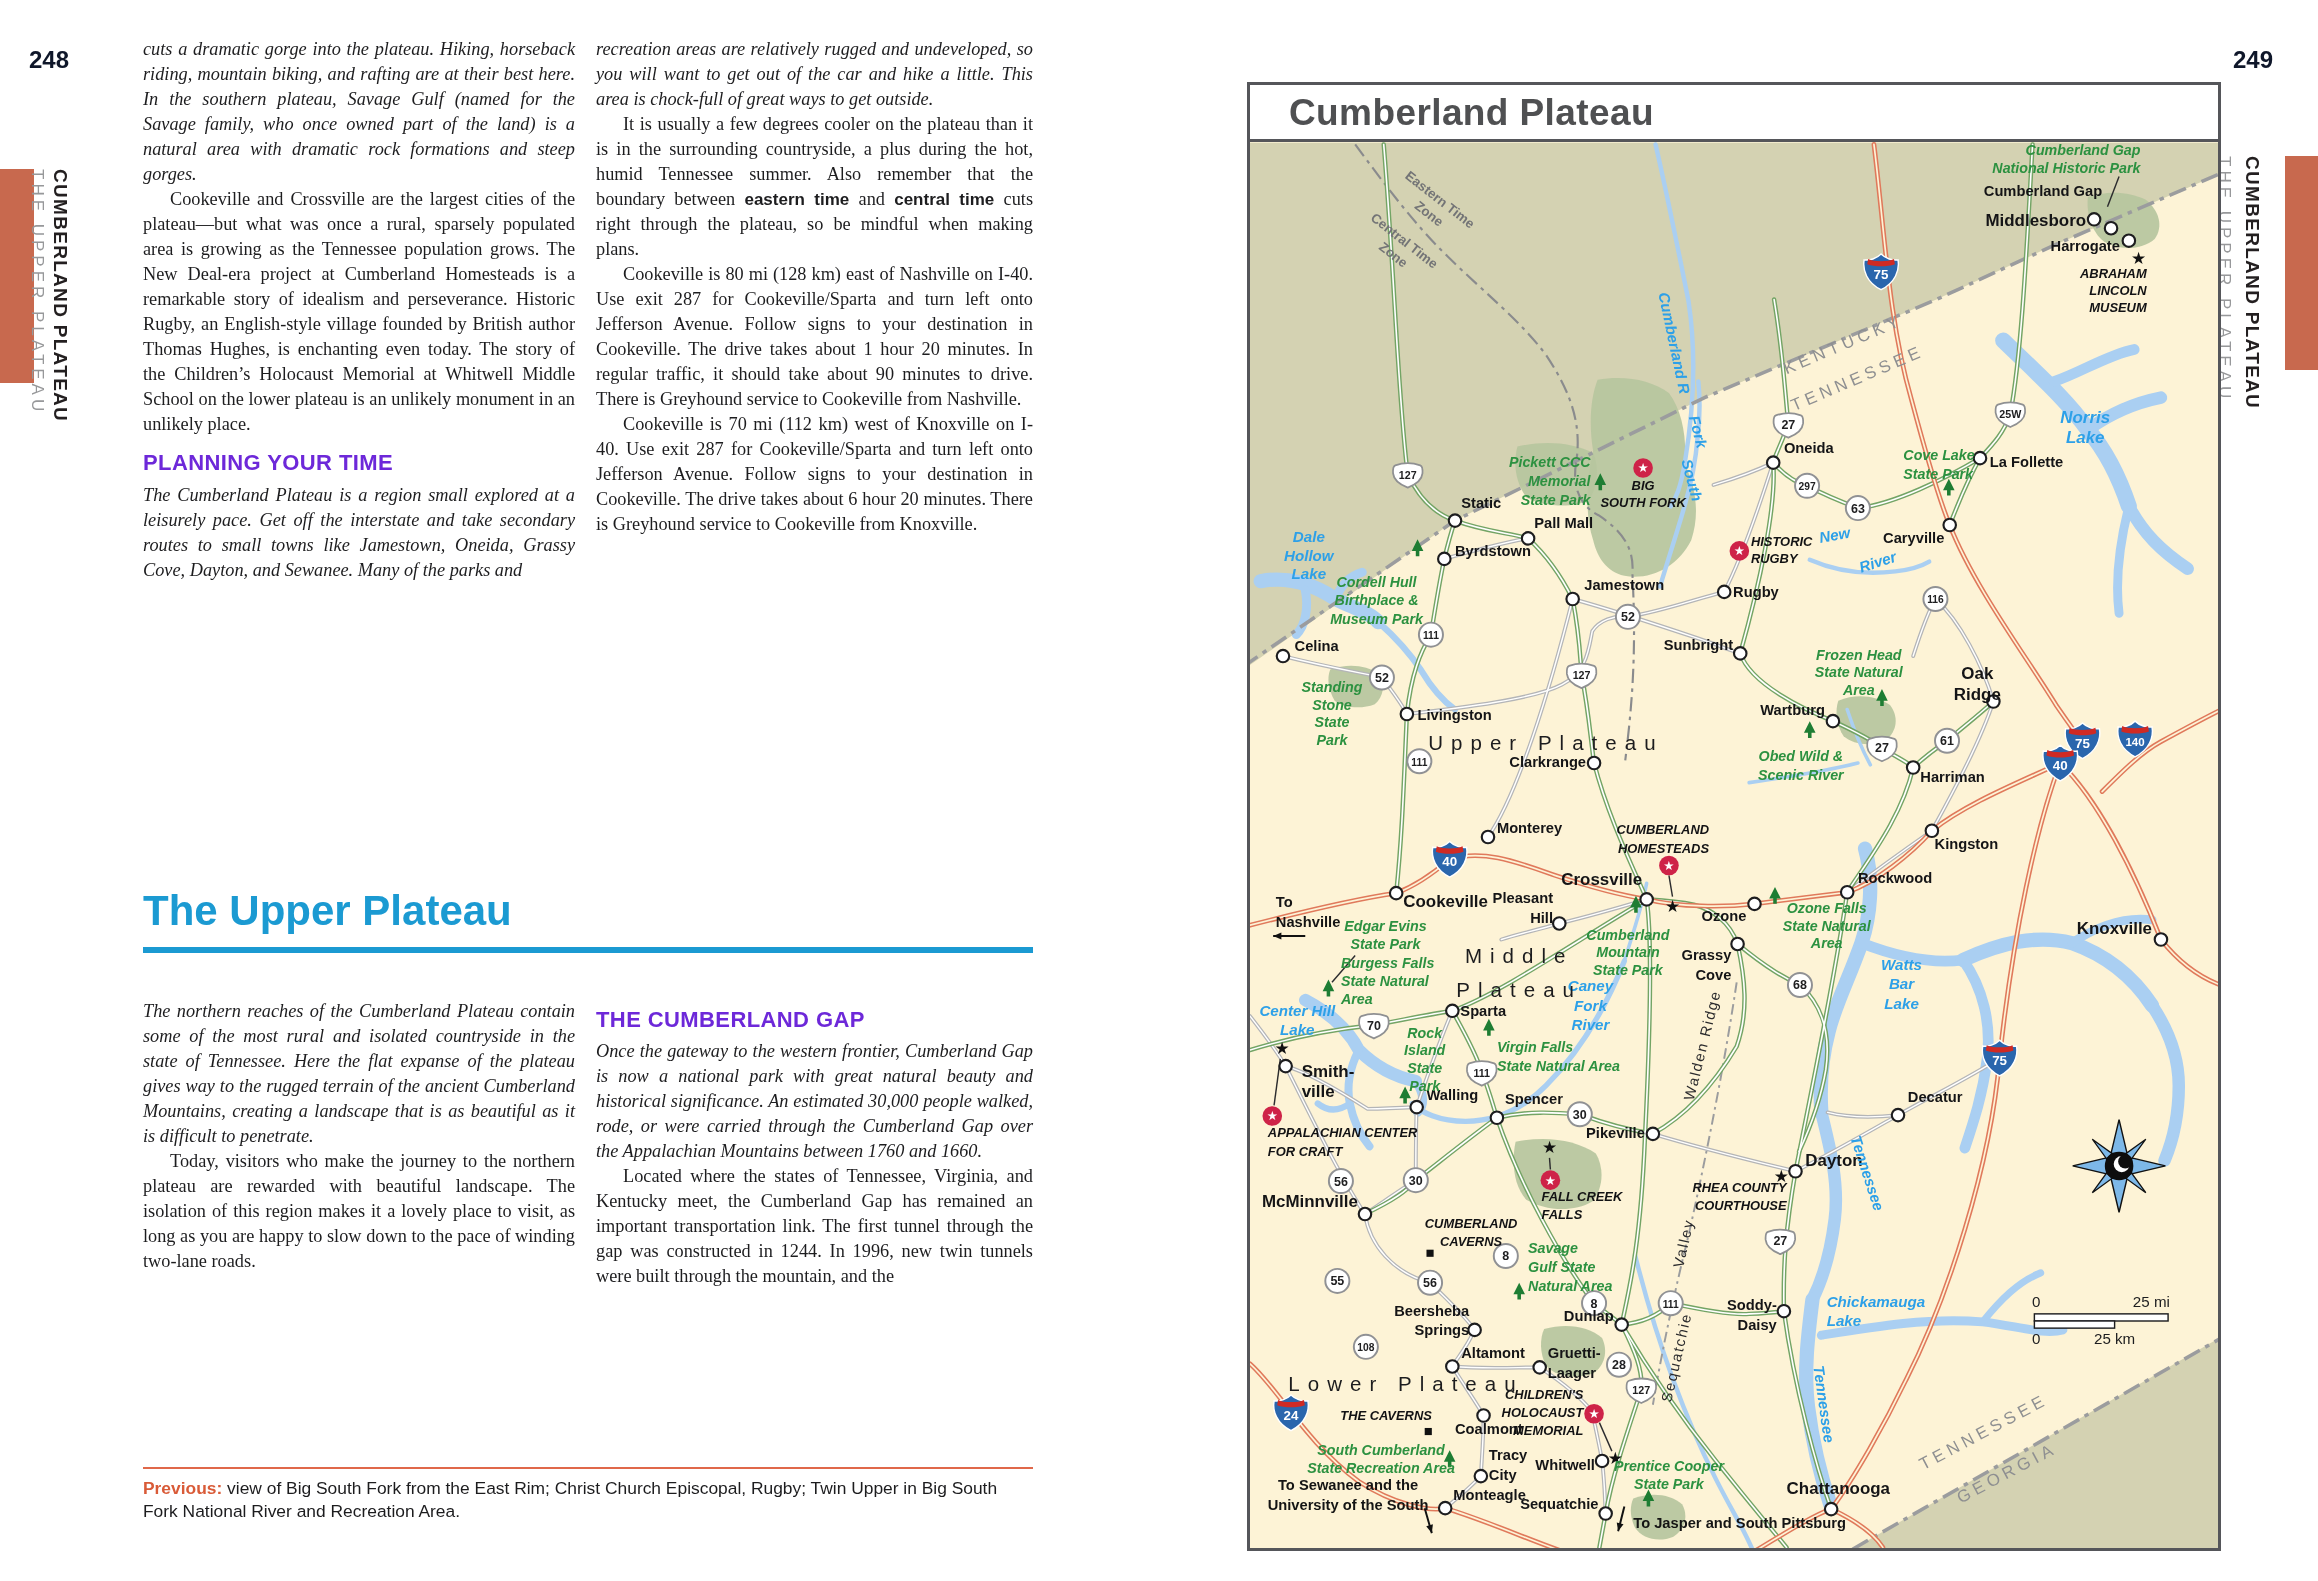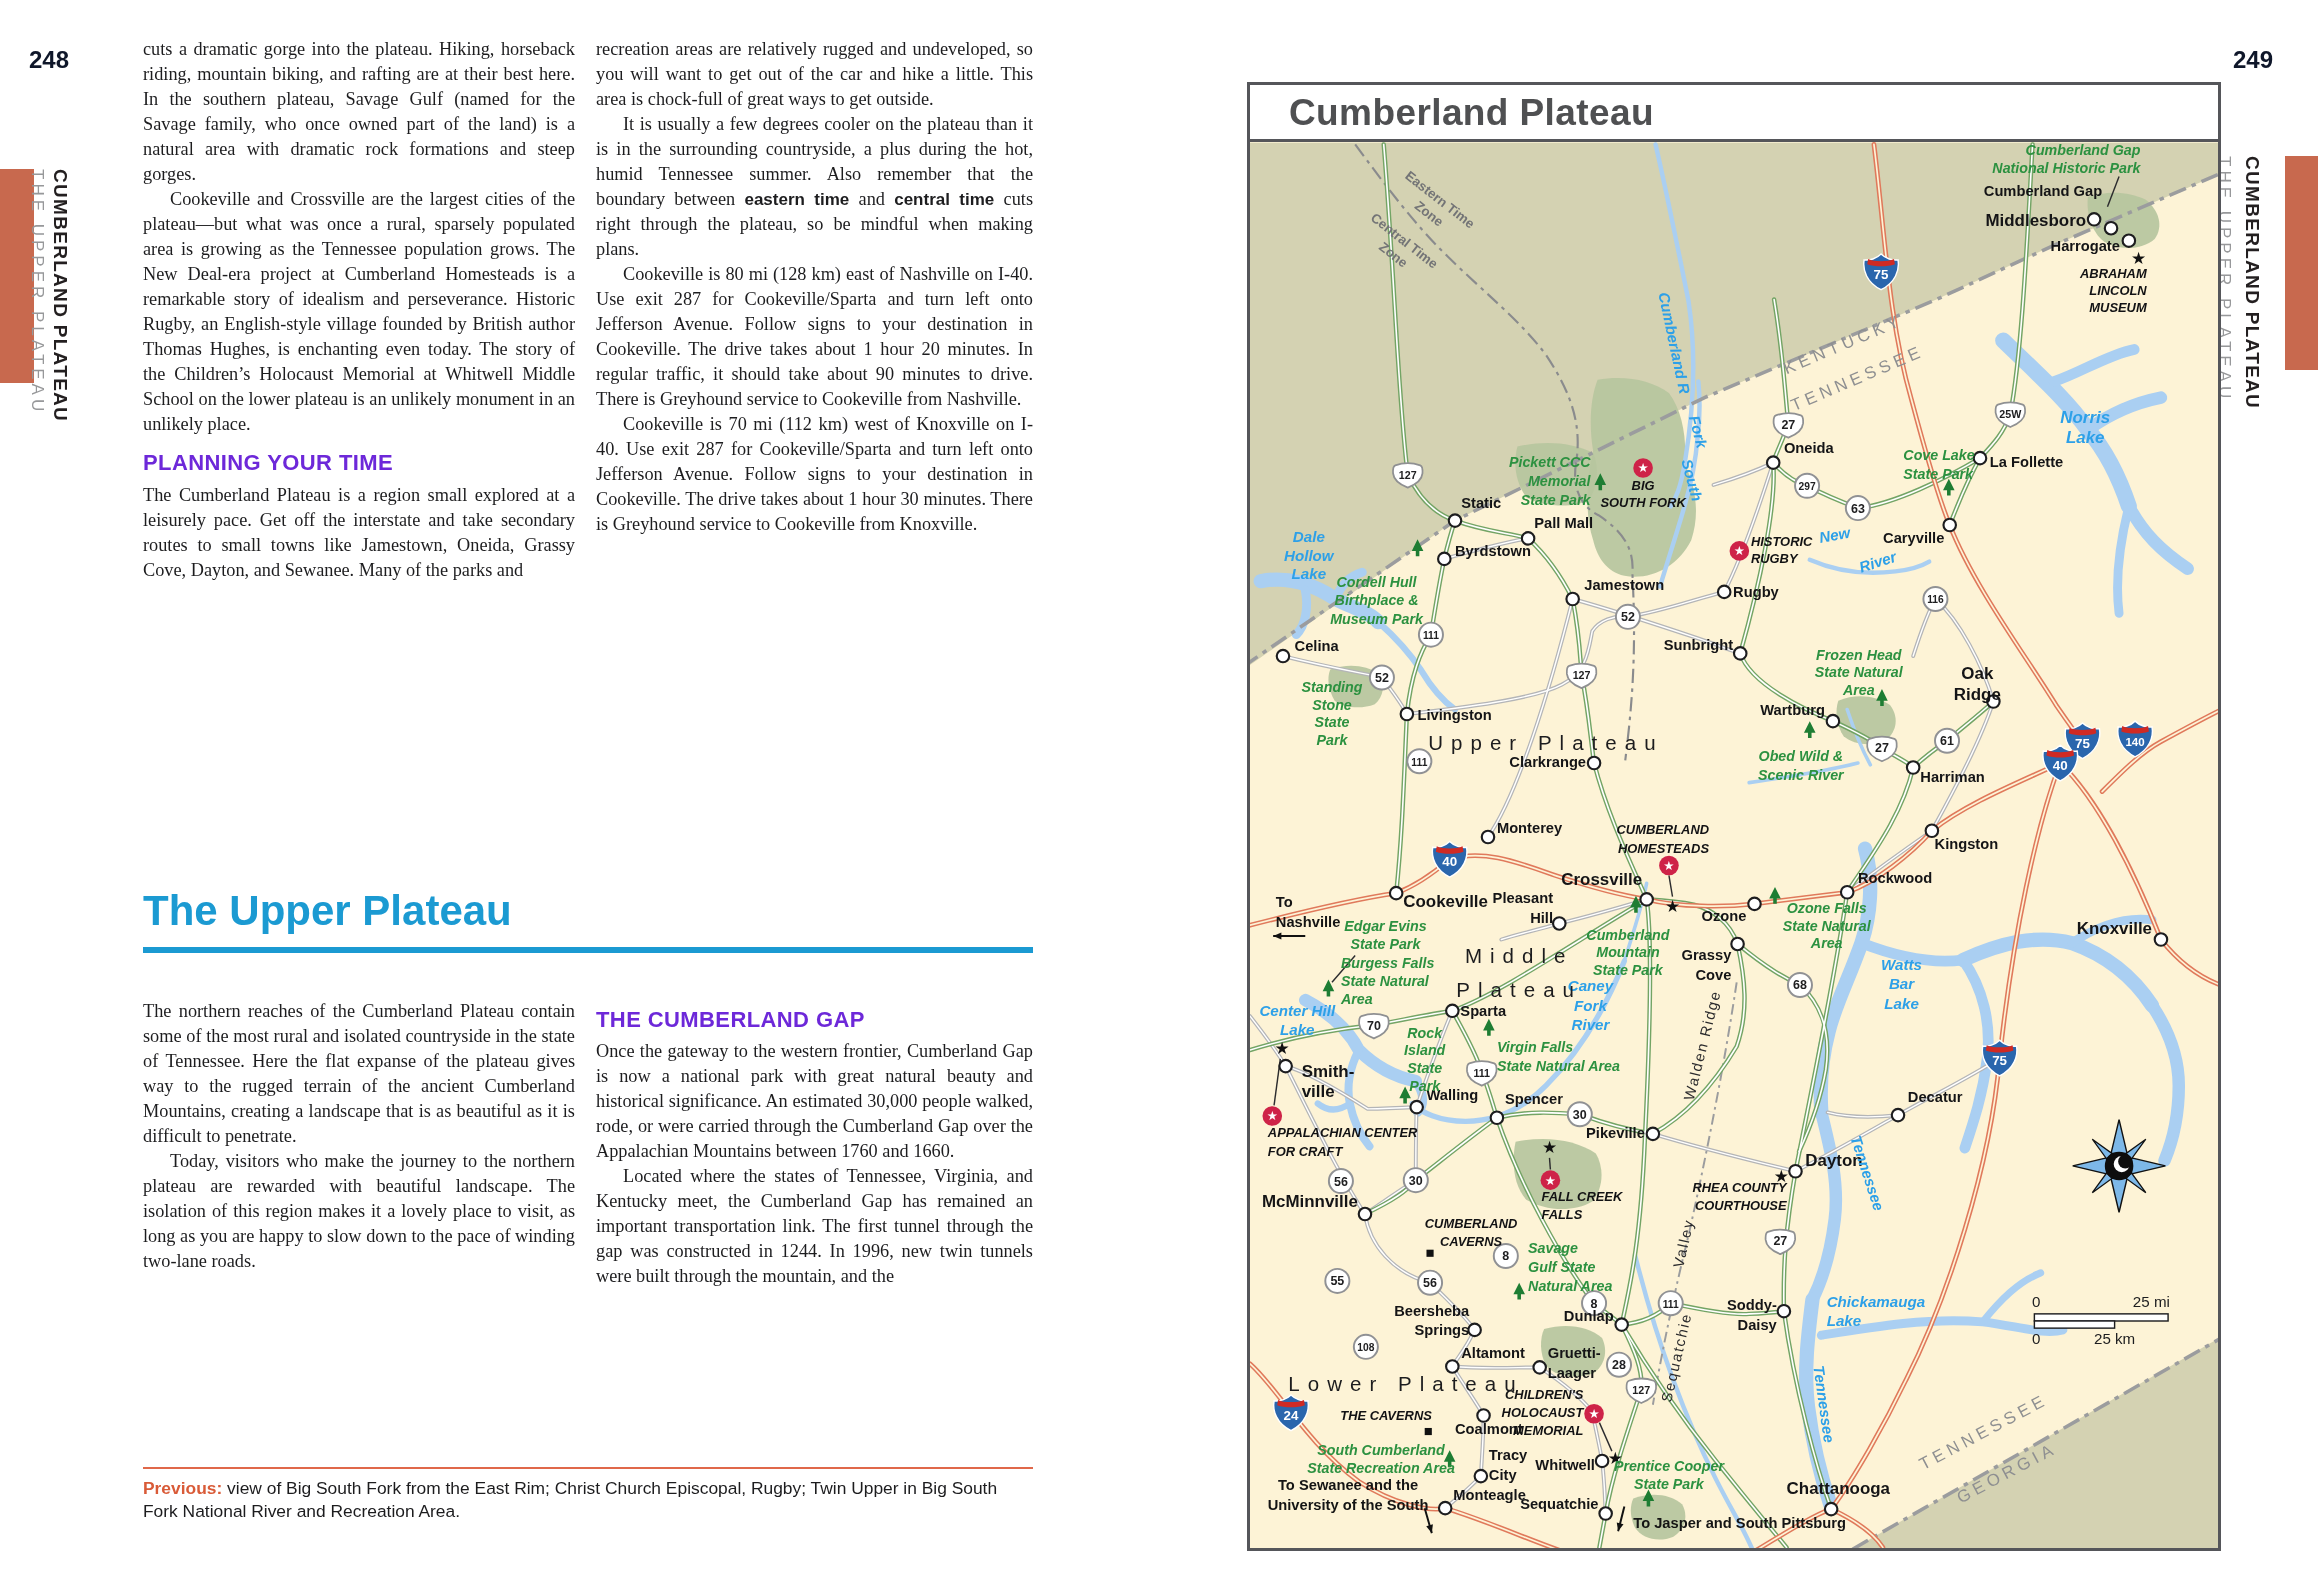--- a/index.html
+++ b/index.html
@@ -2,21 +2,21 @@
 <html style="font-size:14.3px"><head>
 <meta charset="utf-8">
 <style>
   html,body{margin:0;padding:0;background:#ffffff;}
   body{width:2319px;height:1581px;position:relative;font-family:"Liberation Serif",serif;color:#1d1d1f;overflow:hidden;}
   .abs{position:absolute;}
   
   .pagenum{font:bold 24px "Liberation Sans",sans-serif;color:#0f172a;}
   .col{position:absolute;font-size:18.3px;line-height:25px;text-align:justify;}
   .para{margin:0;text-indent:27px;}
-  .para.first{text-indent:0;}
+  .para.first{text-indent:0;font-style:italic;}
   .subhead{font:bold 22px "Liberation Sans",sans-serif;color:#6d28d9;letter-spacing:0.4px;margin:13.4px 0 6.2px 0;text-indent:0;}
   .section-block{position:absolute;left:143px;top:887px;width:890px;}
   .section-title{font:bold 42px "Liberation Sans",sans-serif;color:#1b9ad2;margin:0;}
   .section-rule{height:6.2px;background:#1b9ad2;margin-top:11.6px;}
   .caption{position:absolute;left:143px;top:1467px;width:890px;border-top:2.7px solid #e0684a;padding-top:8px;
            font:17.4px "Liberation Sans",sans-serif;color:#1c1c1e;line-height:23px;}
   .caption b{color:#d95b38;}
   
   .side-tab{background:#c8694e;}
   .vtext{writing-mode:vertical-rl;white-space:nowrap;}
@@ -77,21 +77,21 @@
   <div id="planning-paras">
       <p class="para first"><span>The Cumberland Plateau is a region small explored at a leisurely pace. Get off the interstate and take secondary routes to small towns like Jamestown, Oneida, Grassy Cove, Dayton, and Sewanee. Many of the parks and</span></p>
     </div>
 </div>
 
 <div id="col2-top" class="col" style="left:596px;top:37px;width:437px;">
   <div id="col2-paras">
       <p class="para first"><span>recreation areas are relatively rugged and undeveloped, so you will want to get out of the car and hike a little. This area is chock-full of great ways to get outside.</span></p>
       <p class="para"><span>It is usually a few degrees cooler on the plateau than it is in the surrounding countryside, a plus during the hot, humid Tennessee summer. Also remember that the boundary between </span><b style="font-family: &quot;Liberation Sans&quot;, sans-serif; font-size: 17px;">eastern time</b><span> and </span><b style="font-family: &quot;Liberation Sans&quot;, sans-serif; font-size: 17px;">central time</b><span> cuts right through the plateau, so be mindful when making plans.</span></p>
       <p class="para"><span>Cookeville is 80 mi (128 km) east of Nashville on I-40. Use exit 287 for Cookeville/Sparta and turn left onto Jefferson Avenue. Follow signs to your destination in Cookeville. The drive takes about 1 hour 20 minutes. In regular traffic, it should take about 90 minutes to drive. There is Greyhound service to Cookeville from Nashville.</span></p>
-      <p class="para"><span>Cookeville is 70 mi (112 km) west of Knoxville on I-40. Use exit 287 for Cookeville/Sparta and turn left onto Jefferson Avenue. Follow signs to your destination in Cookeville. The drive takes about 1 hour 30 minutes. There is Greyhound service to Cookeville from Knoxville.</span></p>
+      <p class="para"><span>Cookeville is 70 mi (112 km) west of Knoxville on I-40. Use exit 287 for Cookeville/Sparta and turn left onto Jefferson Avenue. Follow signs to your destination in Cookeville. The drive takes about 6 hour 20 minutes. There is Greyhound service to Cookeville from Knoxville.</span></p>
     </div>
 </div>
 
 <div class="section-block">
   <div class="section-title">The Upper Plateau</div>
   <div class="section-rule"></div>
 </div>
 
 <div id="col1-bottom" class="col" style="left:143px;top:999px;width:432px;">
   <div id="col1b-paras">

